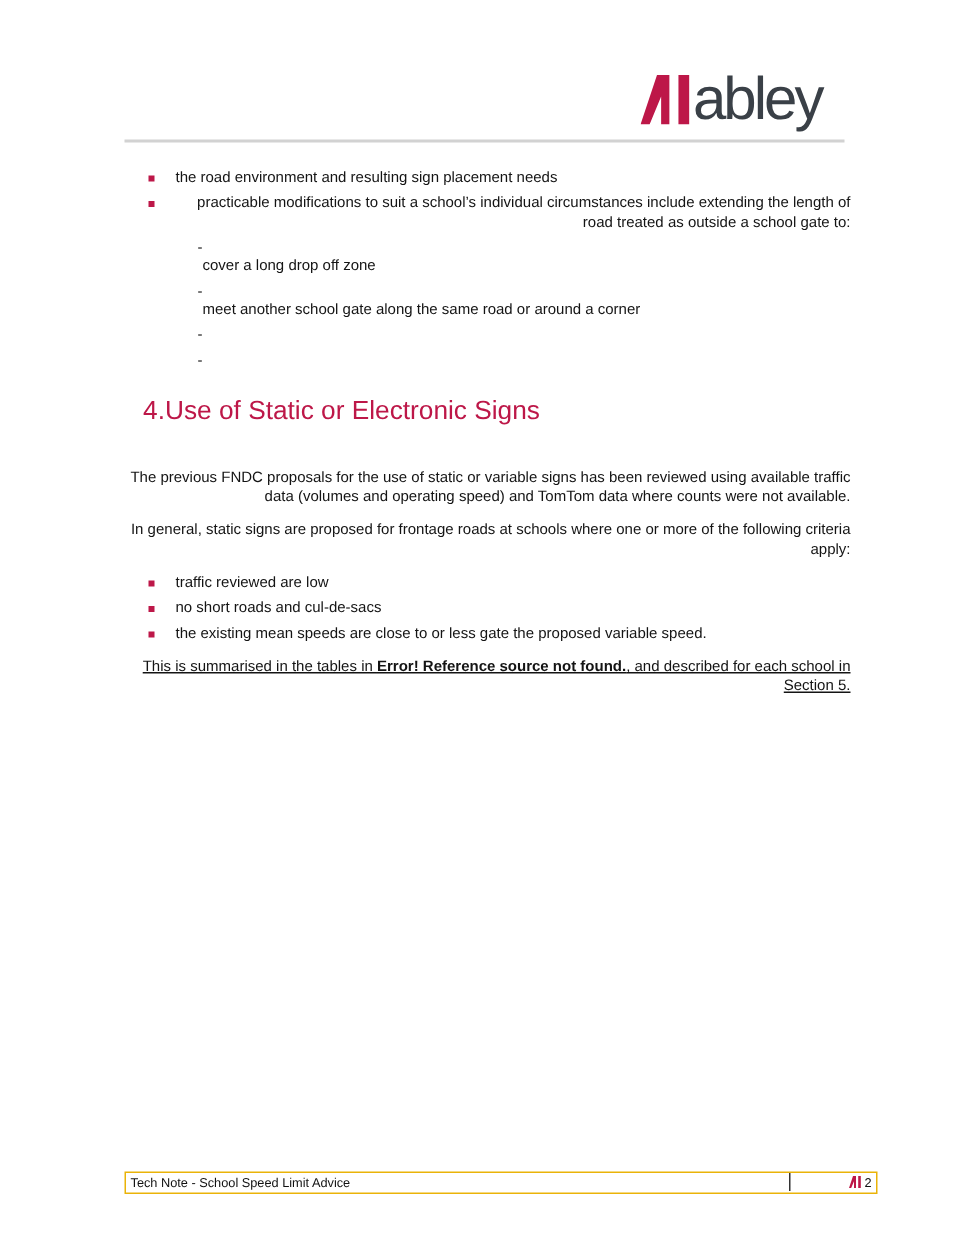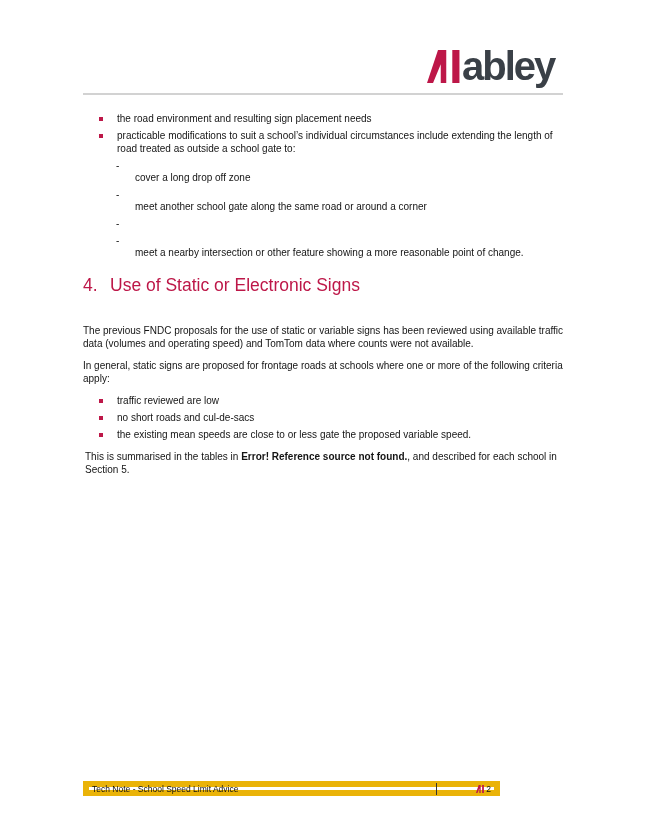--- a/index.html
+++ b/index.html
@@ -8,47 +8,47 @@
     width:645px;height:834px;
     background:#ffffff;
     font-family:"Liberation Sans", sans-serif;
     font-size:10px;color:#141414;
     overflow:hidden;
   }
   
   .logo{position:absolute;top:44px;left:427px;display:flex;align-items:flex-end;}
   .logo-mark{height:33px;width:33px;margin:0 2px 5px 0;flex:none;}
   .logo-text{
-    font-size:40px;font-weight:bold;letter-spacing:-2px;
+    font-size:40px;font-weight:normal;letter-spacing:-2px;
     color:#3a4047;line-height:44px;
   }
   .header-rule{position:absolute;top:93px;left:83px;width:480px;height:2px;background:#d2d2d2;}
   
-  .content{position:absolute;top:112px;left:83px;width:484px;line-height:13px;}
+  .content{position:absolute;top:112px;left:83px;width:484px;line-height:13px;text-align:right;}
   .bullet-item{display:flex;margin:0 0 4px 0;}
   .sq{width:4px;height:4px;background:#bd1748;margin:5px 14px 0 16px;flex:none;}
   .bullet-text{line-height:13px;}
   .dash-list{margin-top:1px;}
   .dash-item{display:flex;margin:0 0 4px 0;}
   .dash{width:19px;margin-left:33px;flex:none;line-height:13px;}
   .dash-text{line-height:13px;margin-top:12px;}
   .heading{
     display:flex;margin:15px 0 0 0;
     font-size:17.5px;font-weight:400;color:#bd1748;line-height:22px;
   }
   .hnum{width:27px;flex:none;}
   .content p{margin:9px 0 0 0;line-height:13px;}
   .content p.first{margin-top:28px;}
   .blist{margin-top:9px;}
-  .p3{padding-left:2px;}
+  .p3{padding-left:2px;text-decoration:underline;}
   
   .footer{
-    position:absolute;left:83px;top:781px;width:417px;height:15px;
-    box-sizing:border-box;border:6px solid #eab308;
-    display:flex;align-items:center;
+    position:absolute;left:83px;top:781px;width:502px;height:15px;
+    box-sizing:border-box;border:1px solid #eab308;
+    display:flex;align-items:flex-start;
     font-size:8.5px;line-height:12px;color:#111;
   }
   .f-left{flex:1;padding:0 3px;display:flex;align-items:center;}
   .f-right{
     width:58px;box-sizing:border-box;border-left:1px solid #333;
     display:flex;justify-content:flex-end;align-items:center;gap:2px;padding:0 3px;
   }
   .mini-mark{height:8px;width:8px;flex:none;}
 </style>
 </head>
@@ -85,21 +85,20 @@
       </div>
       <div class="dash-item">
         <span class="dash">-</span>
         <span class="dash-text">meet another school gate along the same road or around a corner</span>
       </div>
       <div class="dash-item">
         <span class="dash">-</span>
       </div>
       <div class="dash-item">
         <span class="dash">-</span>
-        <span class="dash-text">meet a nearby intersection or other feature showing a more reasonable point of change.</span>
       </div>
     </div>
 
     <h2 class="heading">
       <span class="hnum">4.</span>
       <span class="htxt">Use of Static or Electronic Signs</span>
     </h2>
 
     <p class="first">The previous FNDC proposals for the use of static or variable signs has been reviewed using available traffic data (volumes and operating speed) and TomTom data where counts were not available.</p>
     <p>In general, static signs are proposed for frontage roads at schools where one or more of the following criteria apply:</p>

